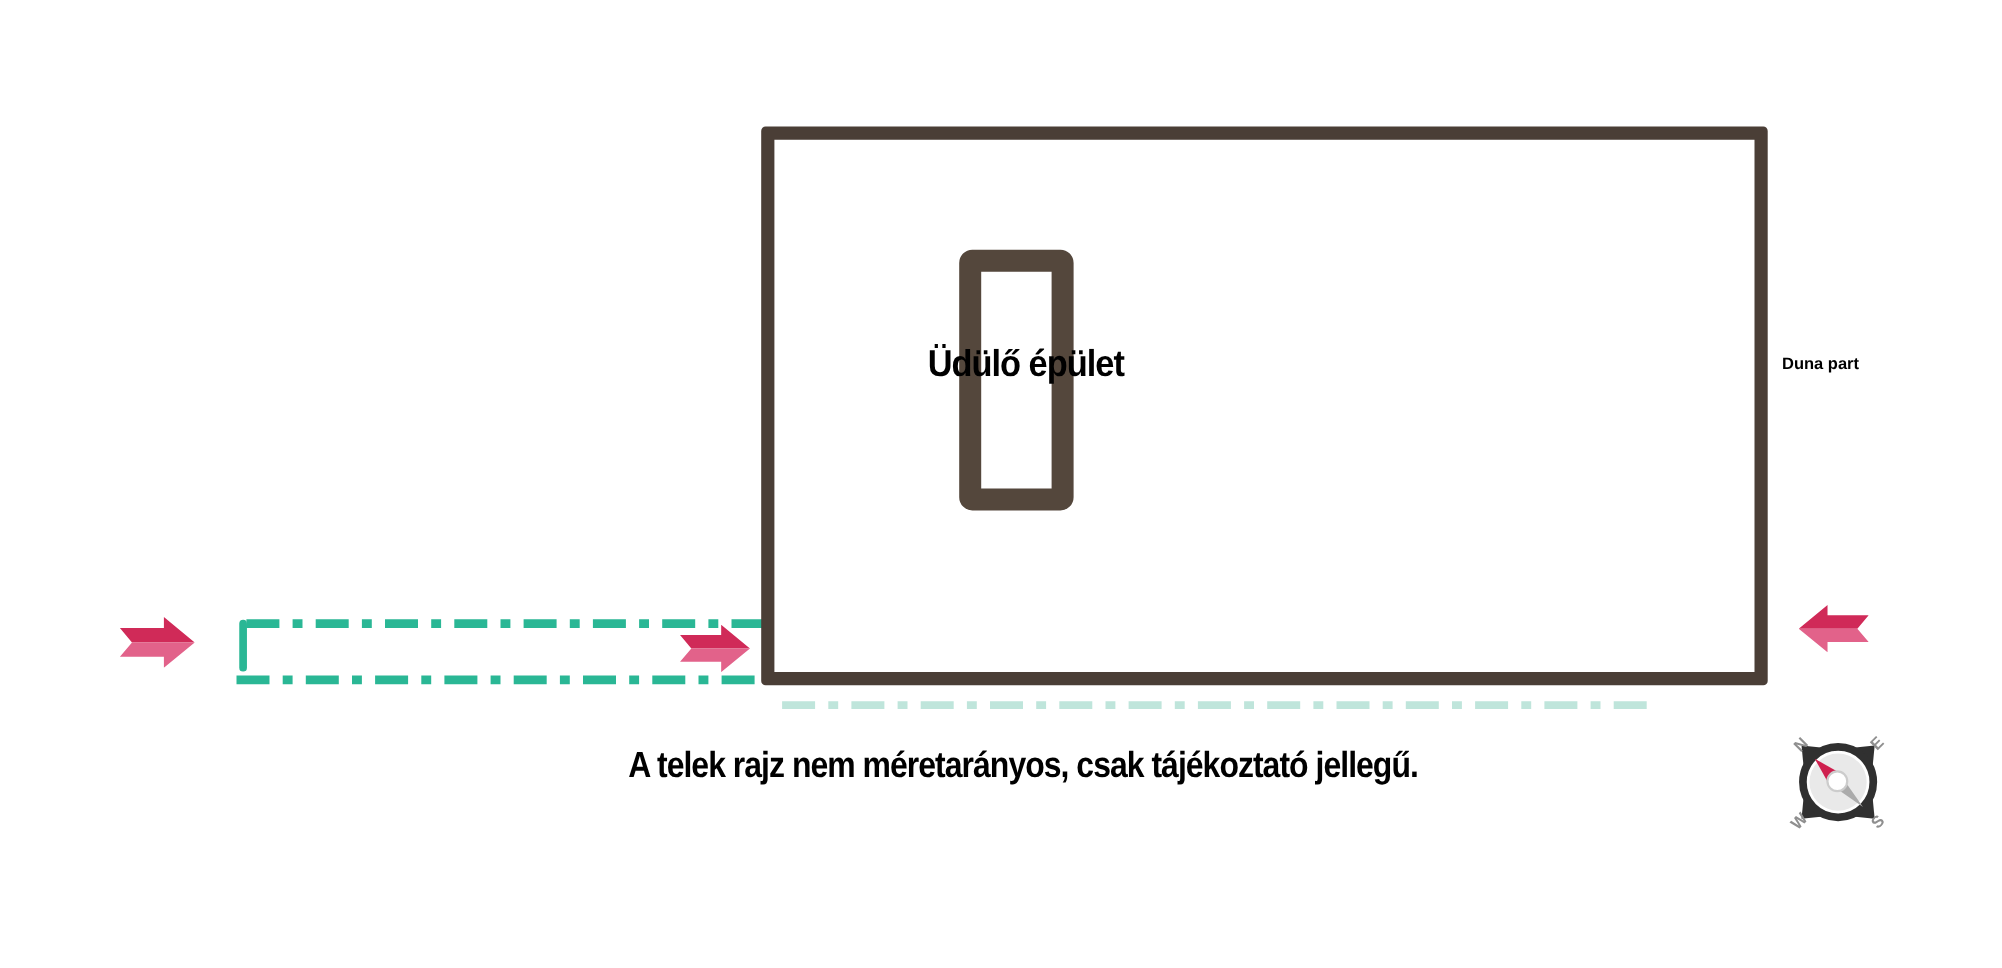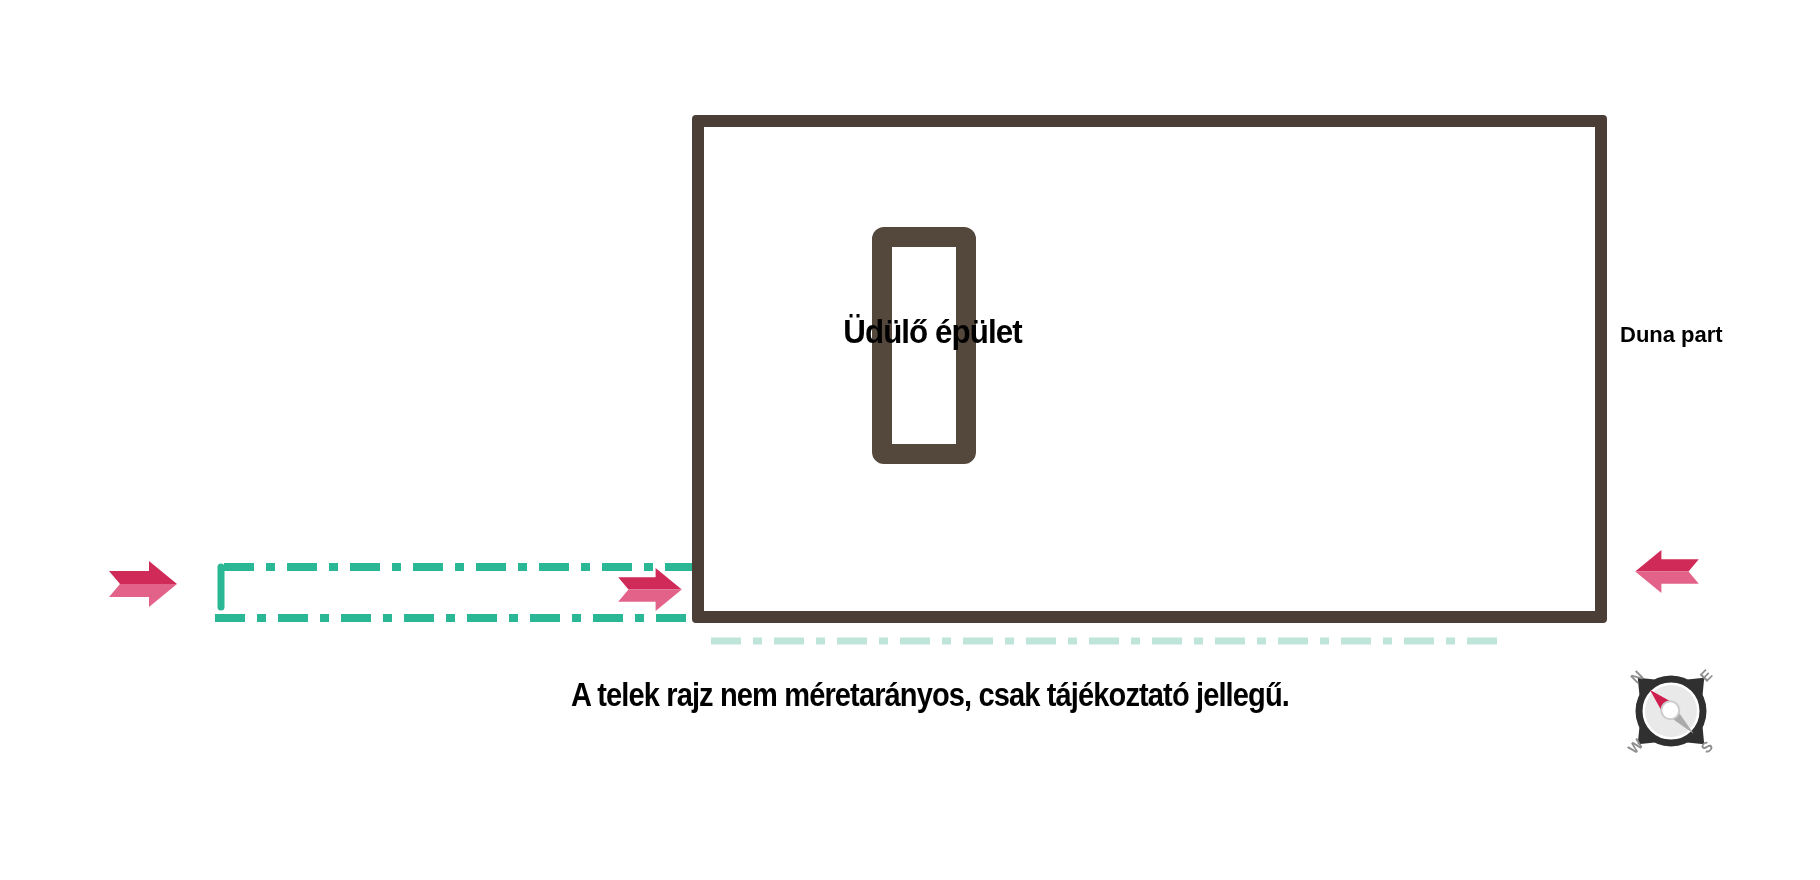--- a/index.html
+++ b/index.html
@@ -17,21 +17,21 @@
     position:absolute;left:872px;top:227px;width:104px;height:237px;
     border:20px solid var(--building_outline,#54473c);border-radius:12px;box-sizing:border-box;
   }
   .label{
     position:absolute;color:var(--label_text,#000);font-weight:bold;white-space:nowrap;
   }
   .building-label{
     left:760px;top:312px;width:345px;text-align:center;
     font-size:34px;letter-spacing:-1px;transform:scaleX(0.92);transform-origin:center;
   }
-  .shore-label{left:1620px;top:322px;font-size:22px;}
+  .shore-label{left:1620px;top:322px;font-size:15px;}
   .caption{
     left:330px;top:676px;width:1200px;text-align:center;
     font-size:33px;letter-spacing:-1px;transform:scaleX(0.88);transform-origin:center;
   }
   svg.abs{position:absolute;}
   .arrow-left{transform:scaleX(-1);}
   .compass-letter{
     font-family:"Liberation Sans",sans-serif;font-weight:bold;font-size:15px;
     fill:var(--compass_letter,#8f8f8f);
   }

